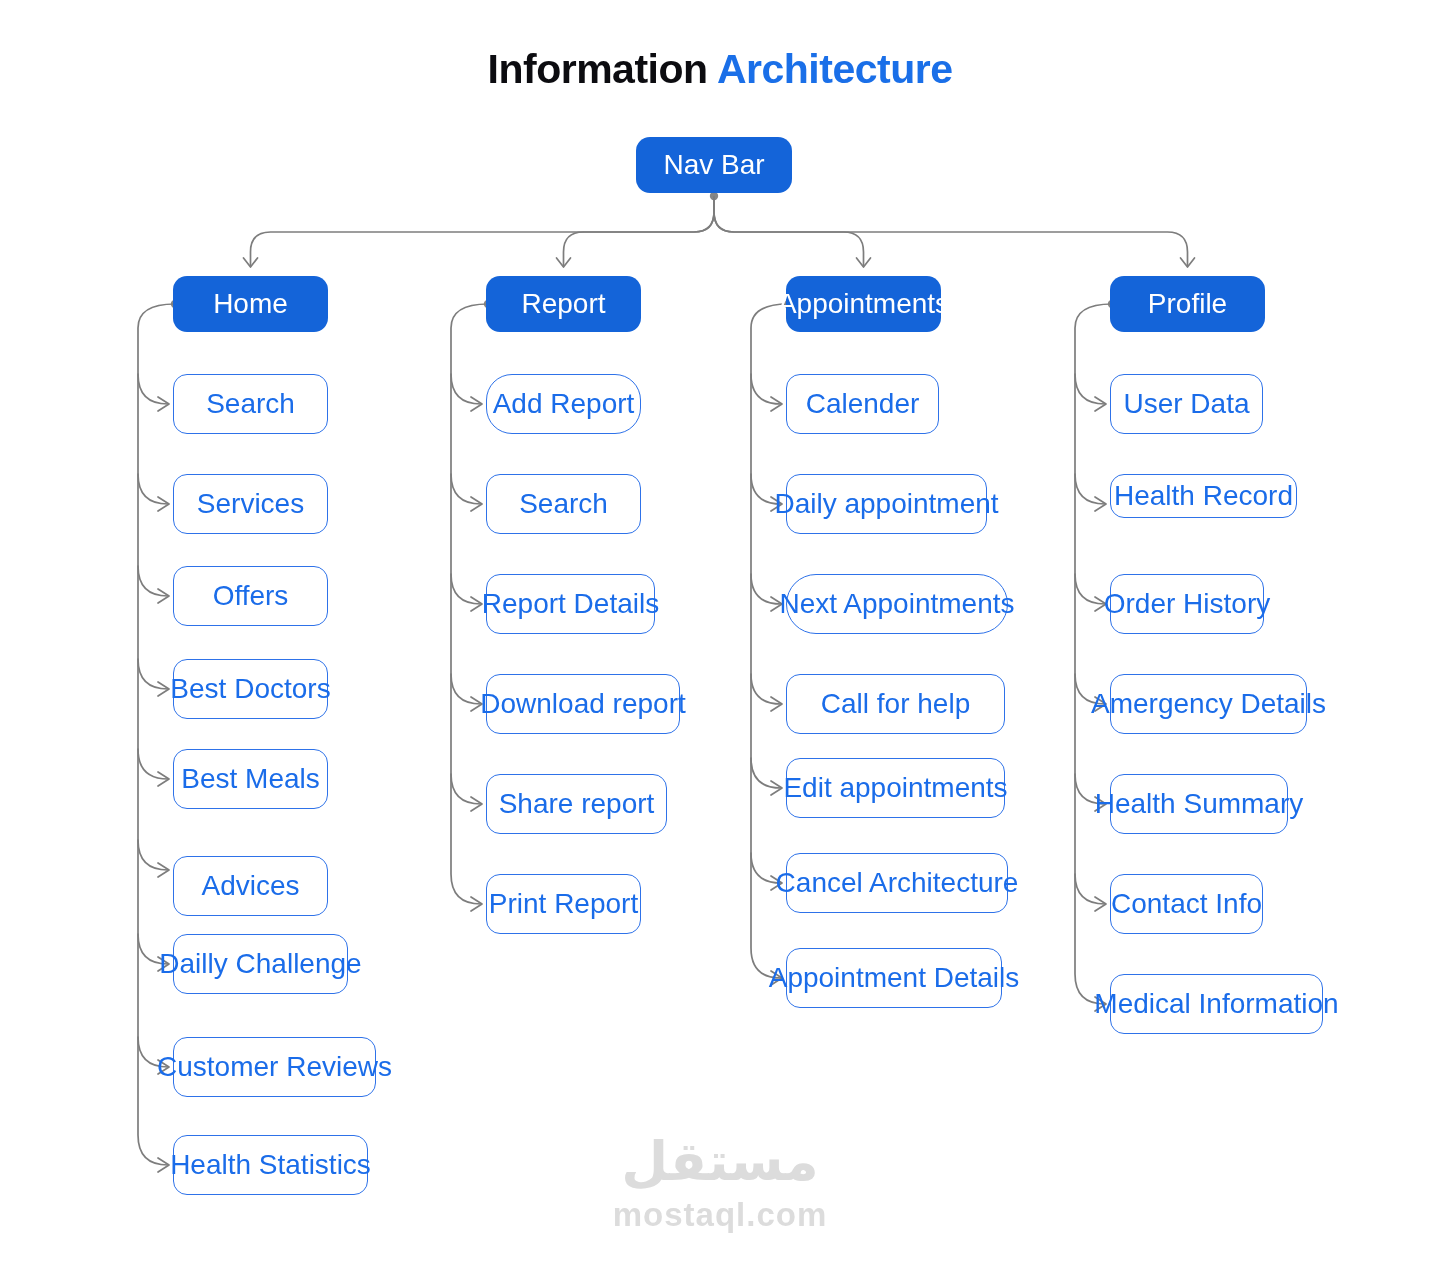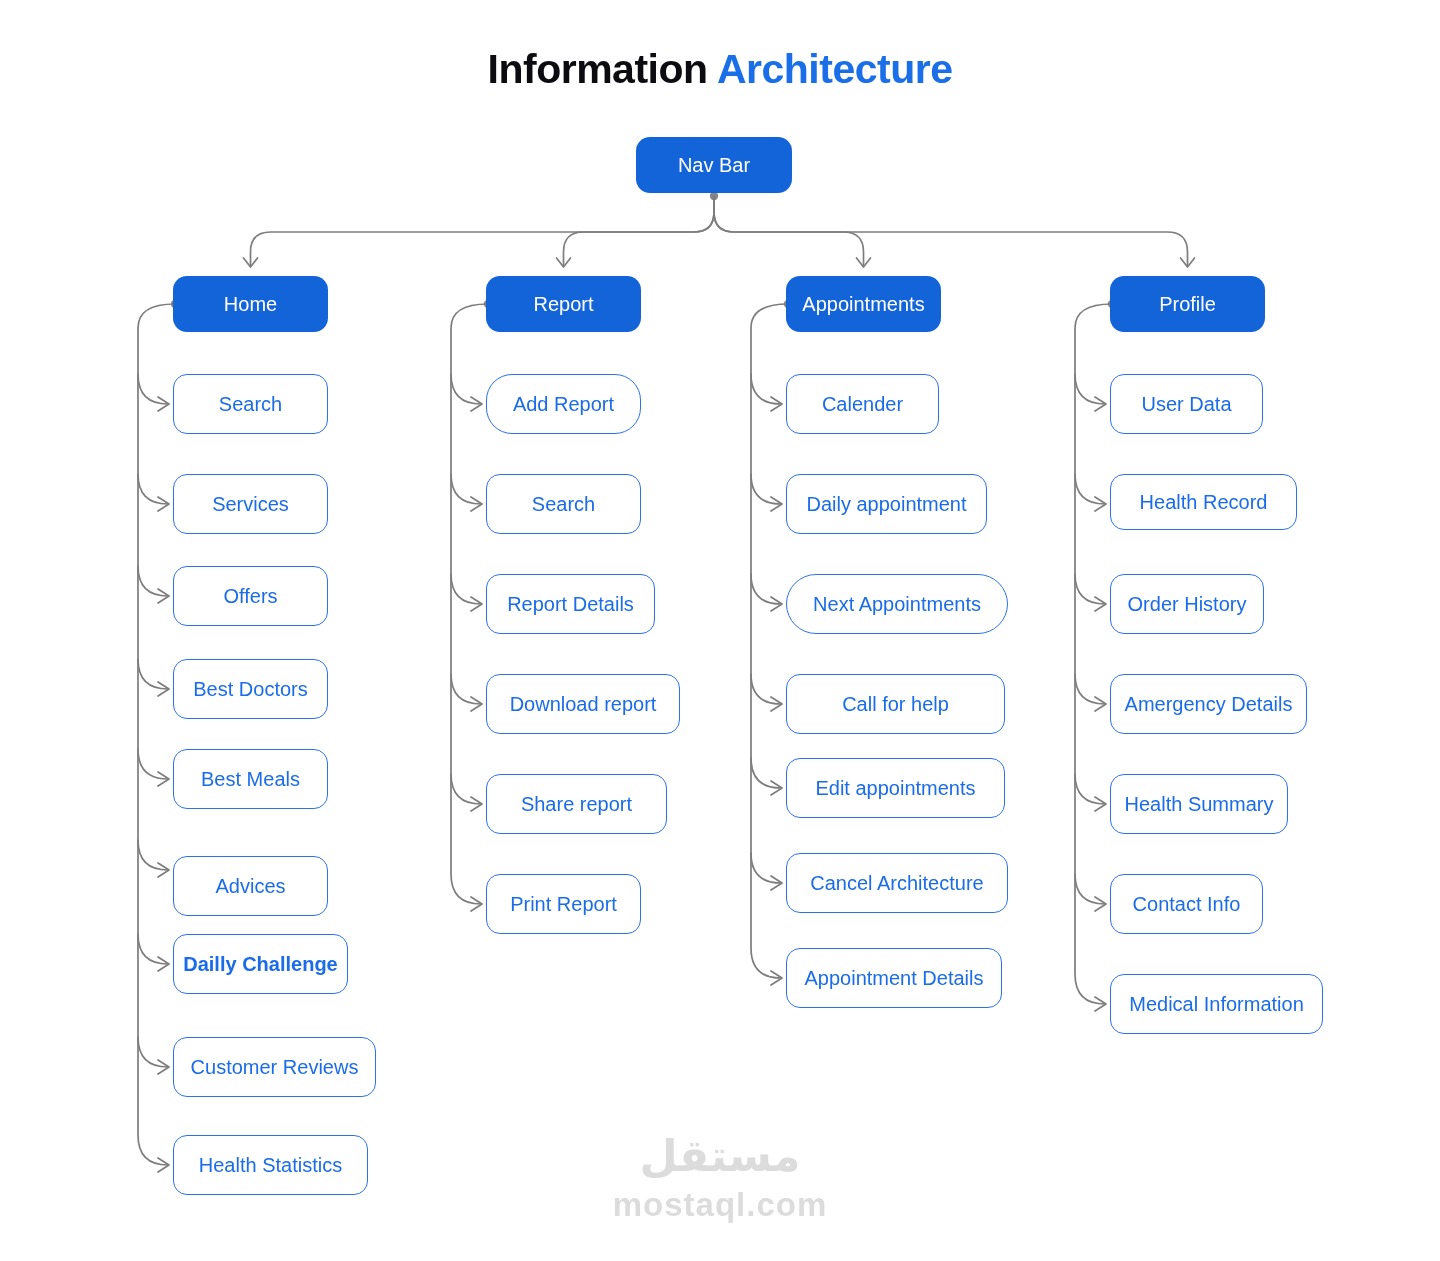--- a/index.html
+++ b/index.html
@@ -34,21 +34,21 @@
     top: 0;
     pointer-events: none;
   }
   .node {
     position: absolute;
     box-sizing: border-box;
     display: flex;
     align-items: center;
     justify-content: center;
     border-radius: 14px;
-    font-size: 20px;
+    font-size: 28px;
     white-space: nowrap;
   }
   .node.parent {
     background: var(--node-fill);
     color: #ffffff;
   }
   .node.child {
     background: #ffffff;
     border: 1.5px solid var(--node-border);
     color: var(--node-text);
@@ -57,21 +57,21 @@
     position: absolute;
     left: 0;
     width: 1440px;
     text-align: center;
     color: var(--watermark);
     line-height: 1;
     user-select: none;
   }
   #watermark { top: 1134px; }
   #wm-arabic {
-    font-size: 44px;
+    font-size: 54px;
     font-weight: 700;
   }
   #wm-domain {
     font-size: 33px;
     font-weight: 700;
     letter-spacing: 1px;
     margin-top: 10px;
   }
 </style>
 </head>
@@ -157,41 +157,41 @@
 
   <div id="nodes">
       <div class="node parent" style="left: 636px; top: 137px; width: 156px; height: 56px;">Nav Bar</div>
       <div class="node parent" style="left: 173px; top: 276px; width: 155px; height: 56px;">Home</div>
       <div class="node child" style="left: 173px; top: 374px; width: 155px; height: 60px;">Search</div>
       <div class="node child" style="left: 173px; top: 474px; width: 155px; height: 60px;">Services</div>
       <div class="node child" style="left: 173px; top: 566px; width: 155px; height: 60px;">Offers</div>
       <div class="node child" style="left: 173px; top: 659px; width: 155px; height: 60px;">Best Doctors</div>
       <div class="node child" style="left: 173px; top: 749px; width: 155px; height: 60px;">Best Meals</div>
       <div class="node child" style="left: 173px; top: 840px; width: 155px; height: 60px; margin-top: 16px;">Advices</div>
-      <div class="node child" style="left: 173px; top: 934px; width: 175px; height: 60px; font-weight: bold;">Dailly Challenge</div>
+      <div class="node child" style="left: 173px; top: 934px; width: 175px; height: 60px;">Dailly Challenge</div>
       <div class="node child" style="left: 173px; top: 1037px; width: 203px; height: 60px;">Customer Reviews</div>
       <div class="node child" style="left: 173px; top: 1135px; width: 195px; height: 60px;">Health Statistics</div>
       <div class="node parent" style="left: 486px; top: 276px; width: 155px; height: 56px;">Report</div>
       <div class="node child" style="left: 486px; top: 374px; width: 155px; height: 60px; border-radius: 26px;">Add Report</div>
       <div class="node child" style="left: 486px; top: 474px; width: 155px; height: 60px;">Search</div>
       <div class="node child" style="left: 486px; top: 574px; width: 169px; height: 60px;">Report Details</div>
       <div class="node child" style="left: 486px; top: 674px; width: 194px; height: 60px;">Download report</div>
       <div class="node child" style="left: 486px; top: 774px; width: 181px; height: 60px;">Share report</div>
       <div class="node child" style="left: 486px; top: 874px; width: 155px; height: 60px;">Print Report</div>
       <div class="node parent" style="left: 786px; top: 276px; width: 155px; height: 56px;">Appointments</div>
       <div class="node child" style="left: 786px; top: 374px; width: 153px; height: 60px;">Calender</div>
       <div class="node child" style="left: 786px; top: 474px; width: 201px; height: 60px;">Daily appointment</div>
       <div class="node child" style="left: 786px; top: 574px; width: 222px; height: 60px; border-radius: 30px;">Next Appointments</div>
       <div class="node child" style="left: 786px; top: 674px; width: 219px; height: 60px;">Call for help</div>
       <div class="node child" style="left: 786px; top: 758px; width: 219px; height: 60px;">Edit appointments</div>
       <div class="node child" style="left: 786px; top: 853px; width: 222px; height: 60px;">Cancel Architecture</div>
       <div class="node child" style="left: 786px; top: 948px; width: 216px; height: 60px;">Appointment Details</div>
       <div class="node parent" style="left: 1110px; top: 276px; width: 155px; height: 56px;">Profile</div>
       <div class="node child" style="left: 1110px; top: 374px; width: 153px; height: 60px;">User Data</div>
-      <div class="node child" style="left: 1110px; top: 474px; width: 187px; height: 56px;">Health Record</div>
+      <div class="node child" style="left: 1110px; top: 474px; width: 187px; height: 44px;">Health Record</div>
       <div class="node child" style="left: 1110px; top: 574px; width: 154px; height: 60px;">Order History</div>
       <div class="node child" style="left: 1110px; top: 674px; width: 197px; height: 60px;">Amergency Details</div>
       <div class="node child" style="left: 1110px; top: 774px; width: 178px; height: 60px;">Health Summary</div>
       <div class="node child" style="left: 1110px; top: 874px; width: 153px; height: 60px;">Contact Info</div>
       <div class="node child" style="left: 1110px; top: 974px; width: 213px; height: 60px;">Medical Information</div>
     </div>
 
   <div id="watermark">
     <div id="wm-arabic">مستقل</div>
     <div id="wm-domain">mostaql.com</div>

